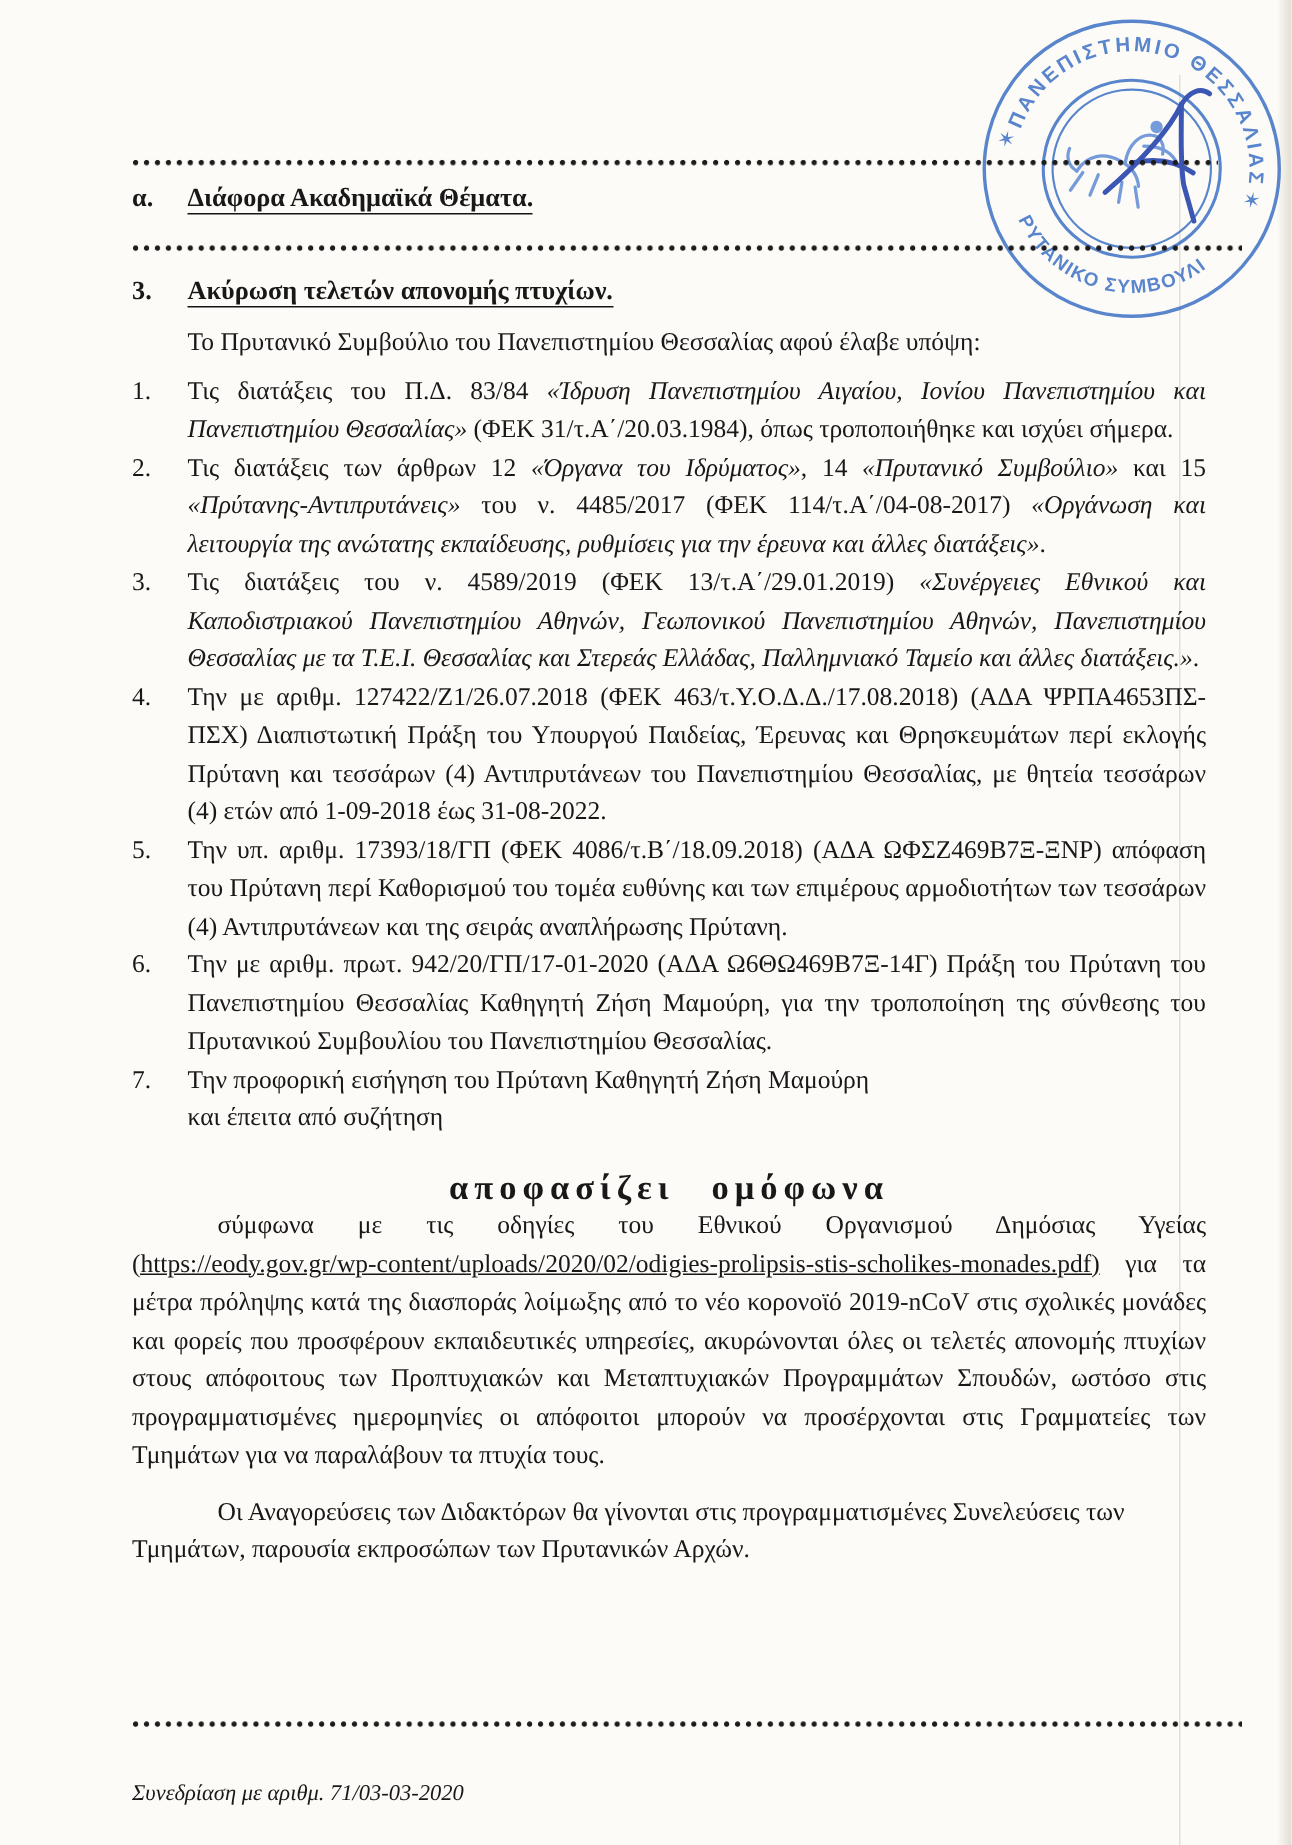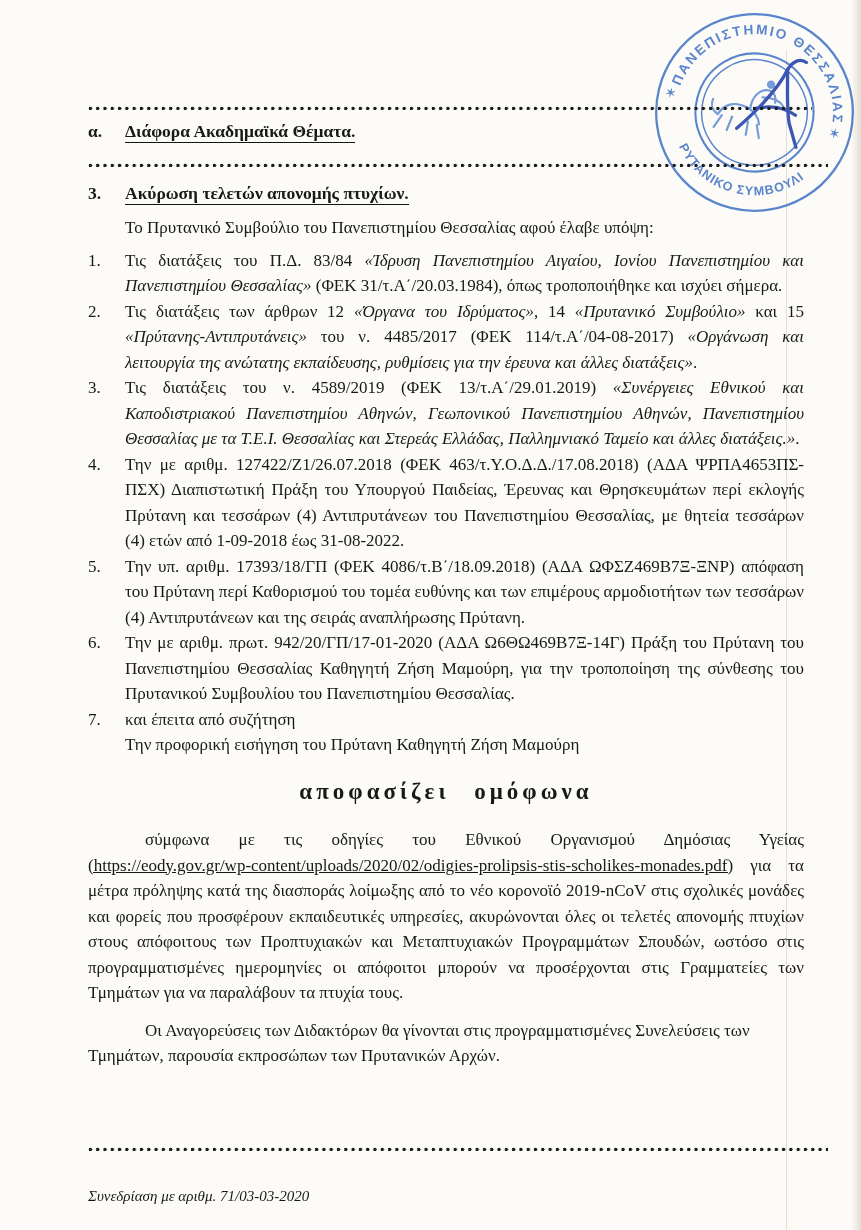--- a/index.html
+++ b/index.html
@@ -36,21 +36,21 @@
   
   .list{margin-top:7px;}
   .li{display:flex;}
   .li .num{flex:none;width:37px;}
   .li .litext{width:679px;text-align:justify;}
   .li .litext.nojust{text-align:left;}
   .it{font-style:italic;}
   
   .decision-heading{margin-top:21px;text-align:center;font-weight:bold;font-size:23px;
     letter-spacing:4px;word-spacing:15px;}
-  .para{margin-top:23px;width:716px;text-align:justify;text-indent:57px;}
+  .para{width:716px;text-align:justify;text-indent:57px;}
   .para2{margin-top:12px;width:716px;text-align:left;text-indent:57px;}
   .url{text-decoration:underline;white-space:nowrap;color:inherit;}
   
   .footer{position:absolute;left:88px;top:1184px;font-style:italic;font-size:15px;}
   
   .stamp{position:absolute;left:651px;top:9px;width:207px;height:207px;
     transform:rotate(14deg);opacity:.92;pointer-events:none;}
   .stamp svg{width:100%;height:100%;}
 </style>
 </head>
@@ -140,22 +140,22 @@
       </div>
 
       <div class="li">
         <span class="num">6.</span>
         <div class="litext"><span>Την με αριθμ. πρωτ. 942/20/ΓΠ/17-01-2020 (ΑΔΑ Ω6ΘΩ469Β7Ξ-14Γ) Πράξη του Πρύτανη του Πανεπιστημίου Θεσσαλίας Καθηγητή Ζήση Μαμούρη, για την τροποποίηση της σύνθεσης του Πρυτανικού Συμβουλίου του Πανεπιστημίου Θεσσαλίας.</span></div>
       </div>
 
       <div class="li">
         <span class="num">7.</span>
         <div class="litext nojust">
+          <div>Την προφορική εισήγηση του Πρύτανη Καθηγητή Ζήση Μαμούρη</div>
           <div>και έπειτα από συζήτηση</div>
-          <div>Την προφορική εισήγηση του Πρύτανη Καθηγητή Ζήση Μαμούρη</div>
         </div>
       </div>
 
     </div>
 
     <div class="decision-heading textcol">αποφασίζει ομόφωνα</div>
 
     <div class="para"><span>σύμφωνα με τις οδηγίες του Εθνικού Οργανισμού Δημόσιας Υγείας </span><span class="url">(https://eody.gov.gr/wp-content/uploads/2020/02/odigies-prolipsis-stis-scholikes-monades.pdf)</span><span> για τα μέτρα πρόληψης κατά της διασποράς λοίμωξης από το νέο κορονοϊό 2019-nCoV στις σχολικές μονάδες και φορείς που προσφέρουν εκπαιδευτικές υπηρεσίες, ακυρώνονται όλες οι τελετές απονομής πτυχίων στους απόφοιτους των Προπτυχιακών και Μεταπτυχιακών Προγραμμάτων Σπουδών, ωστόσο στις προγραμματισμένες ημερομηνίες οι απόφοιτοι μπορούν να προσέρχονται στις Γραμματείες των Τμημάτων για να παραλάβουν τα πτυχία τους.</span></div>
 
     <div class="para2">Οι Αναγορεύσεις των Διδακτόρων θα γίνονται στις προγραμματισμένες Συνελεύσεις των Τμημάτων, παρουσία εκπροσώπων των Πρυτανικών Αρχών.</div>

